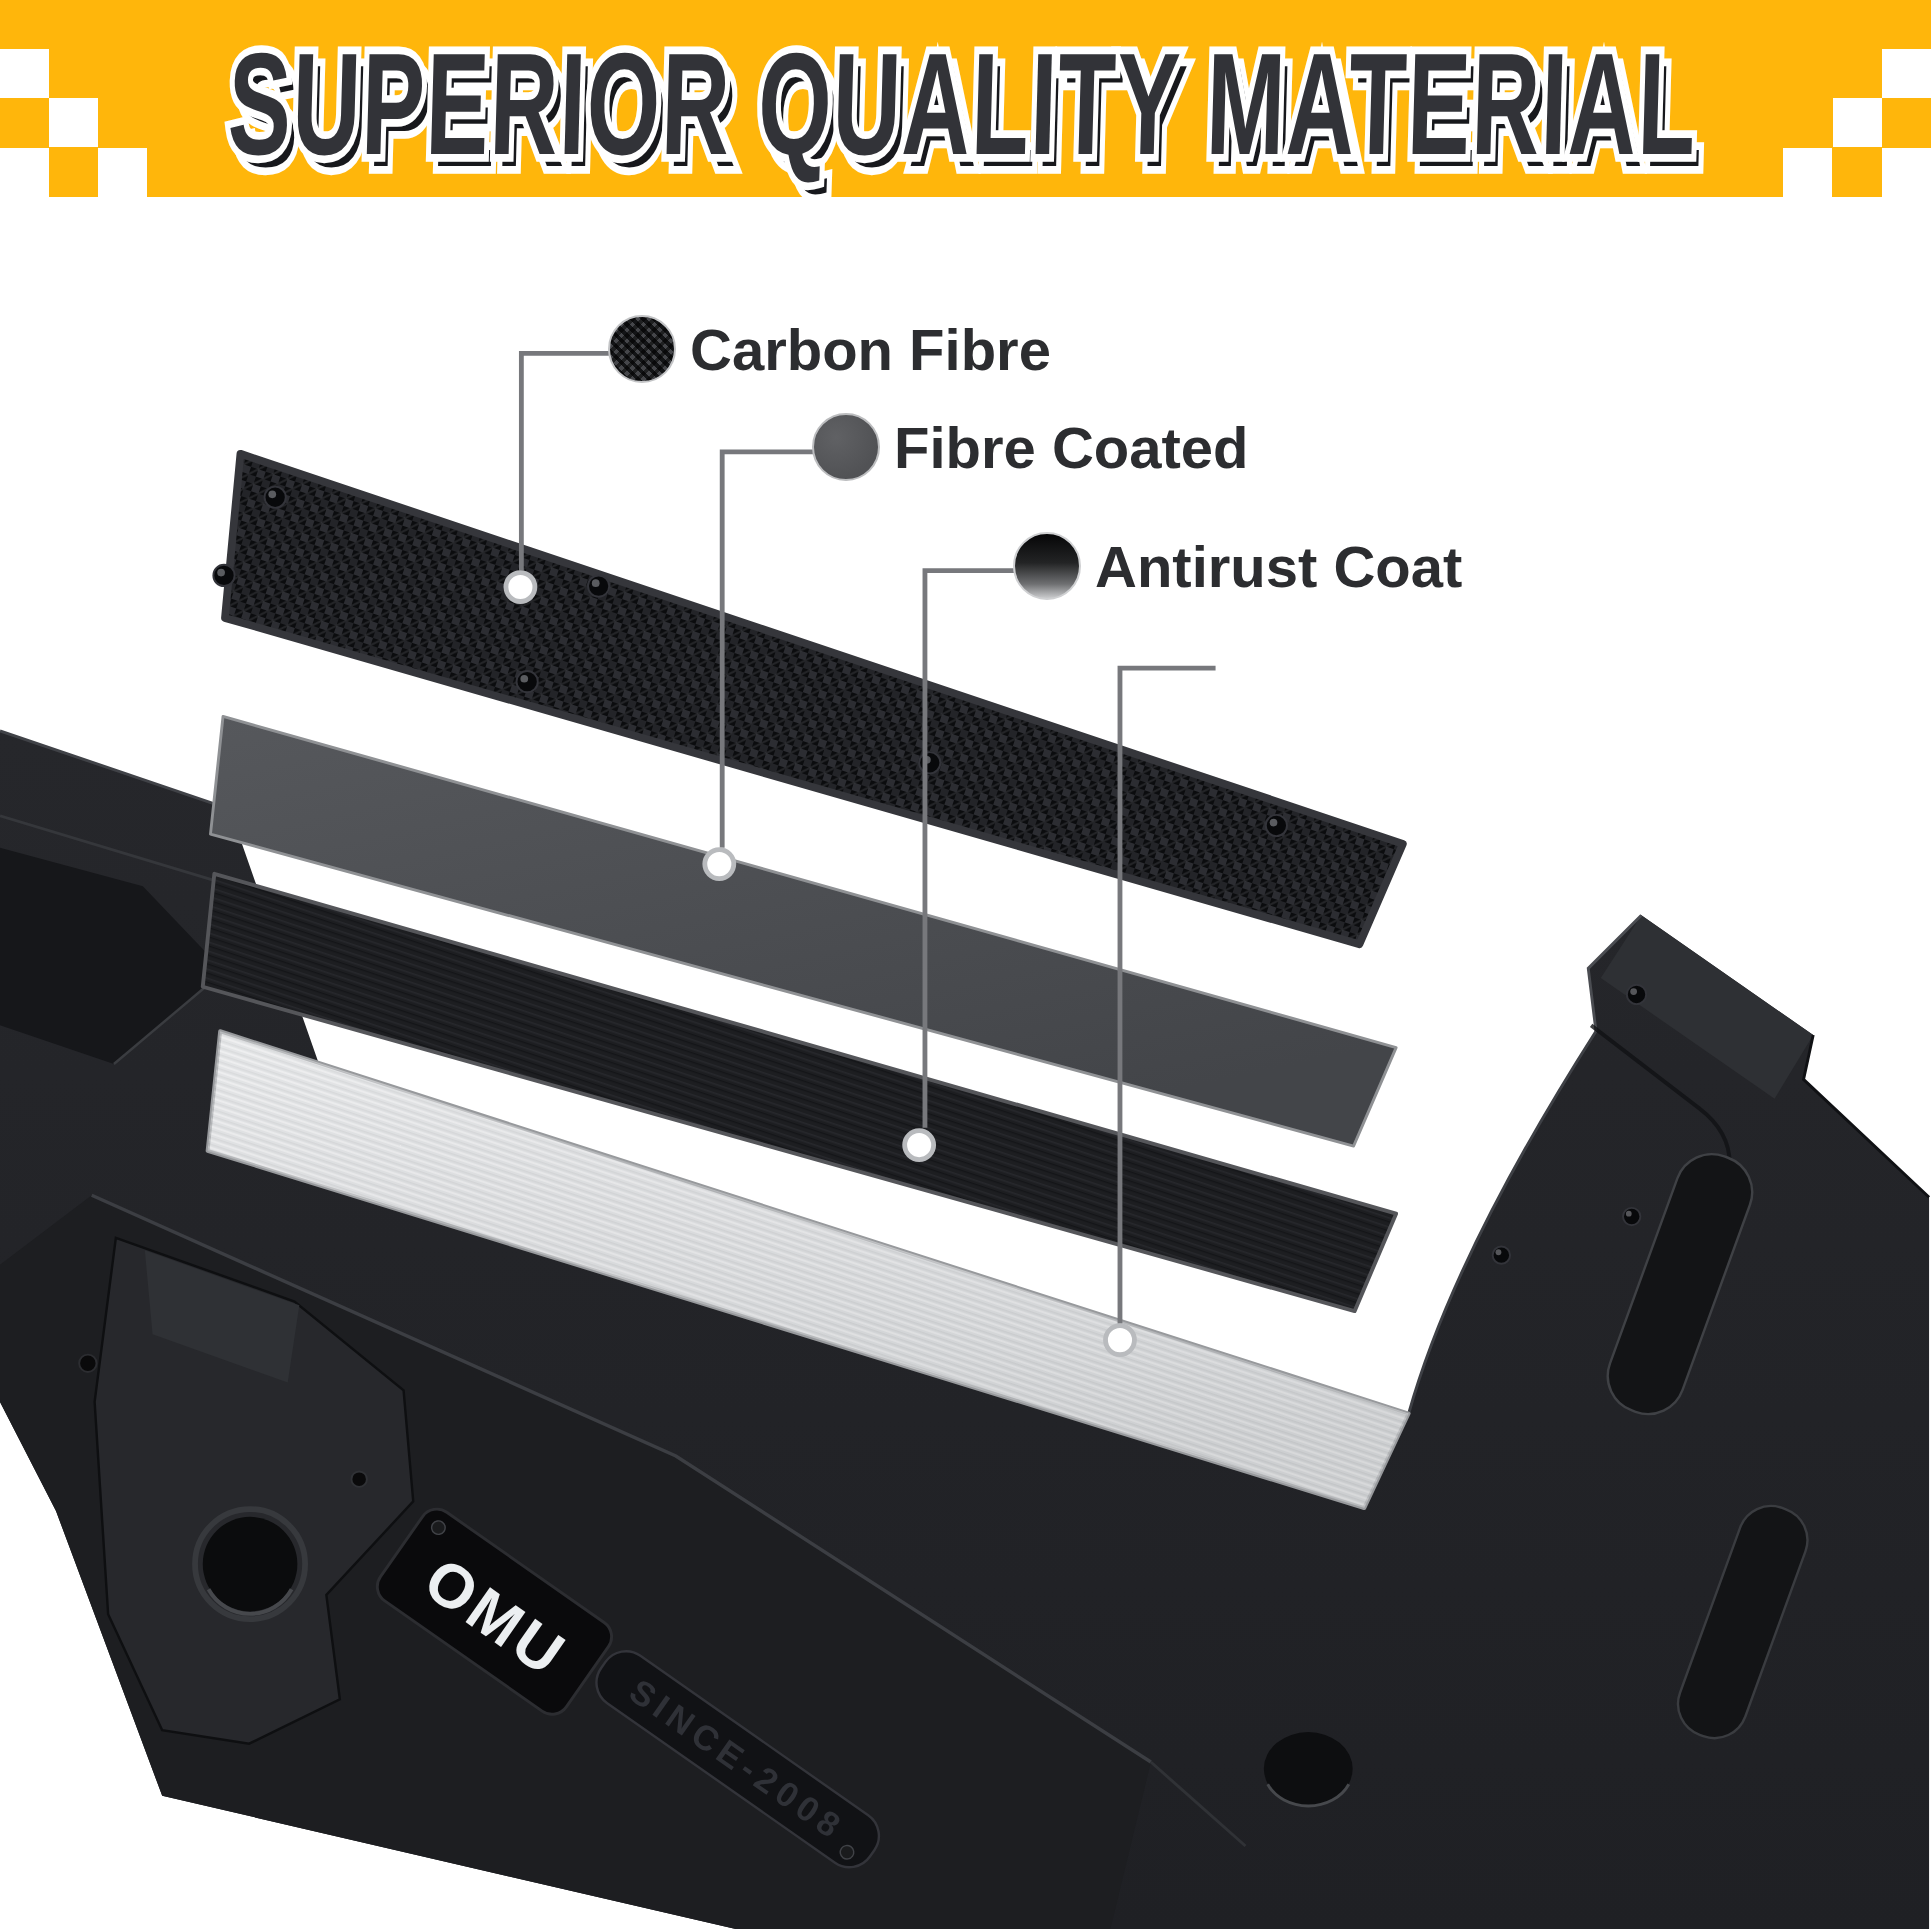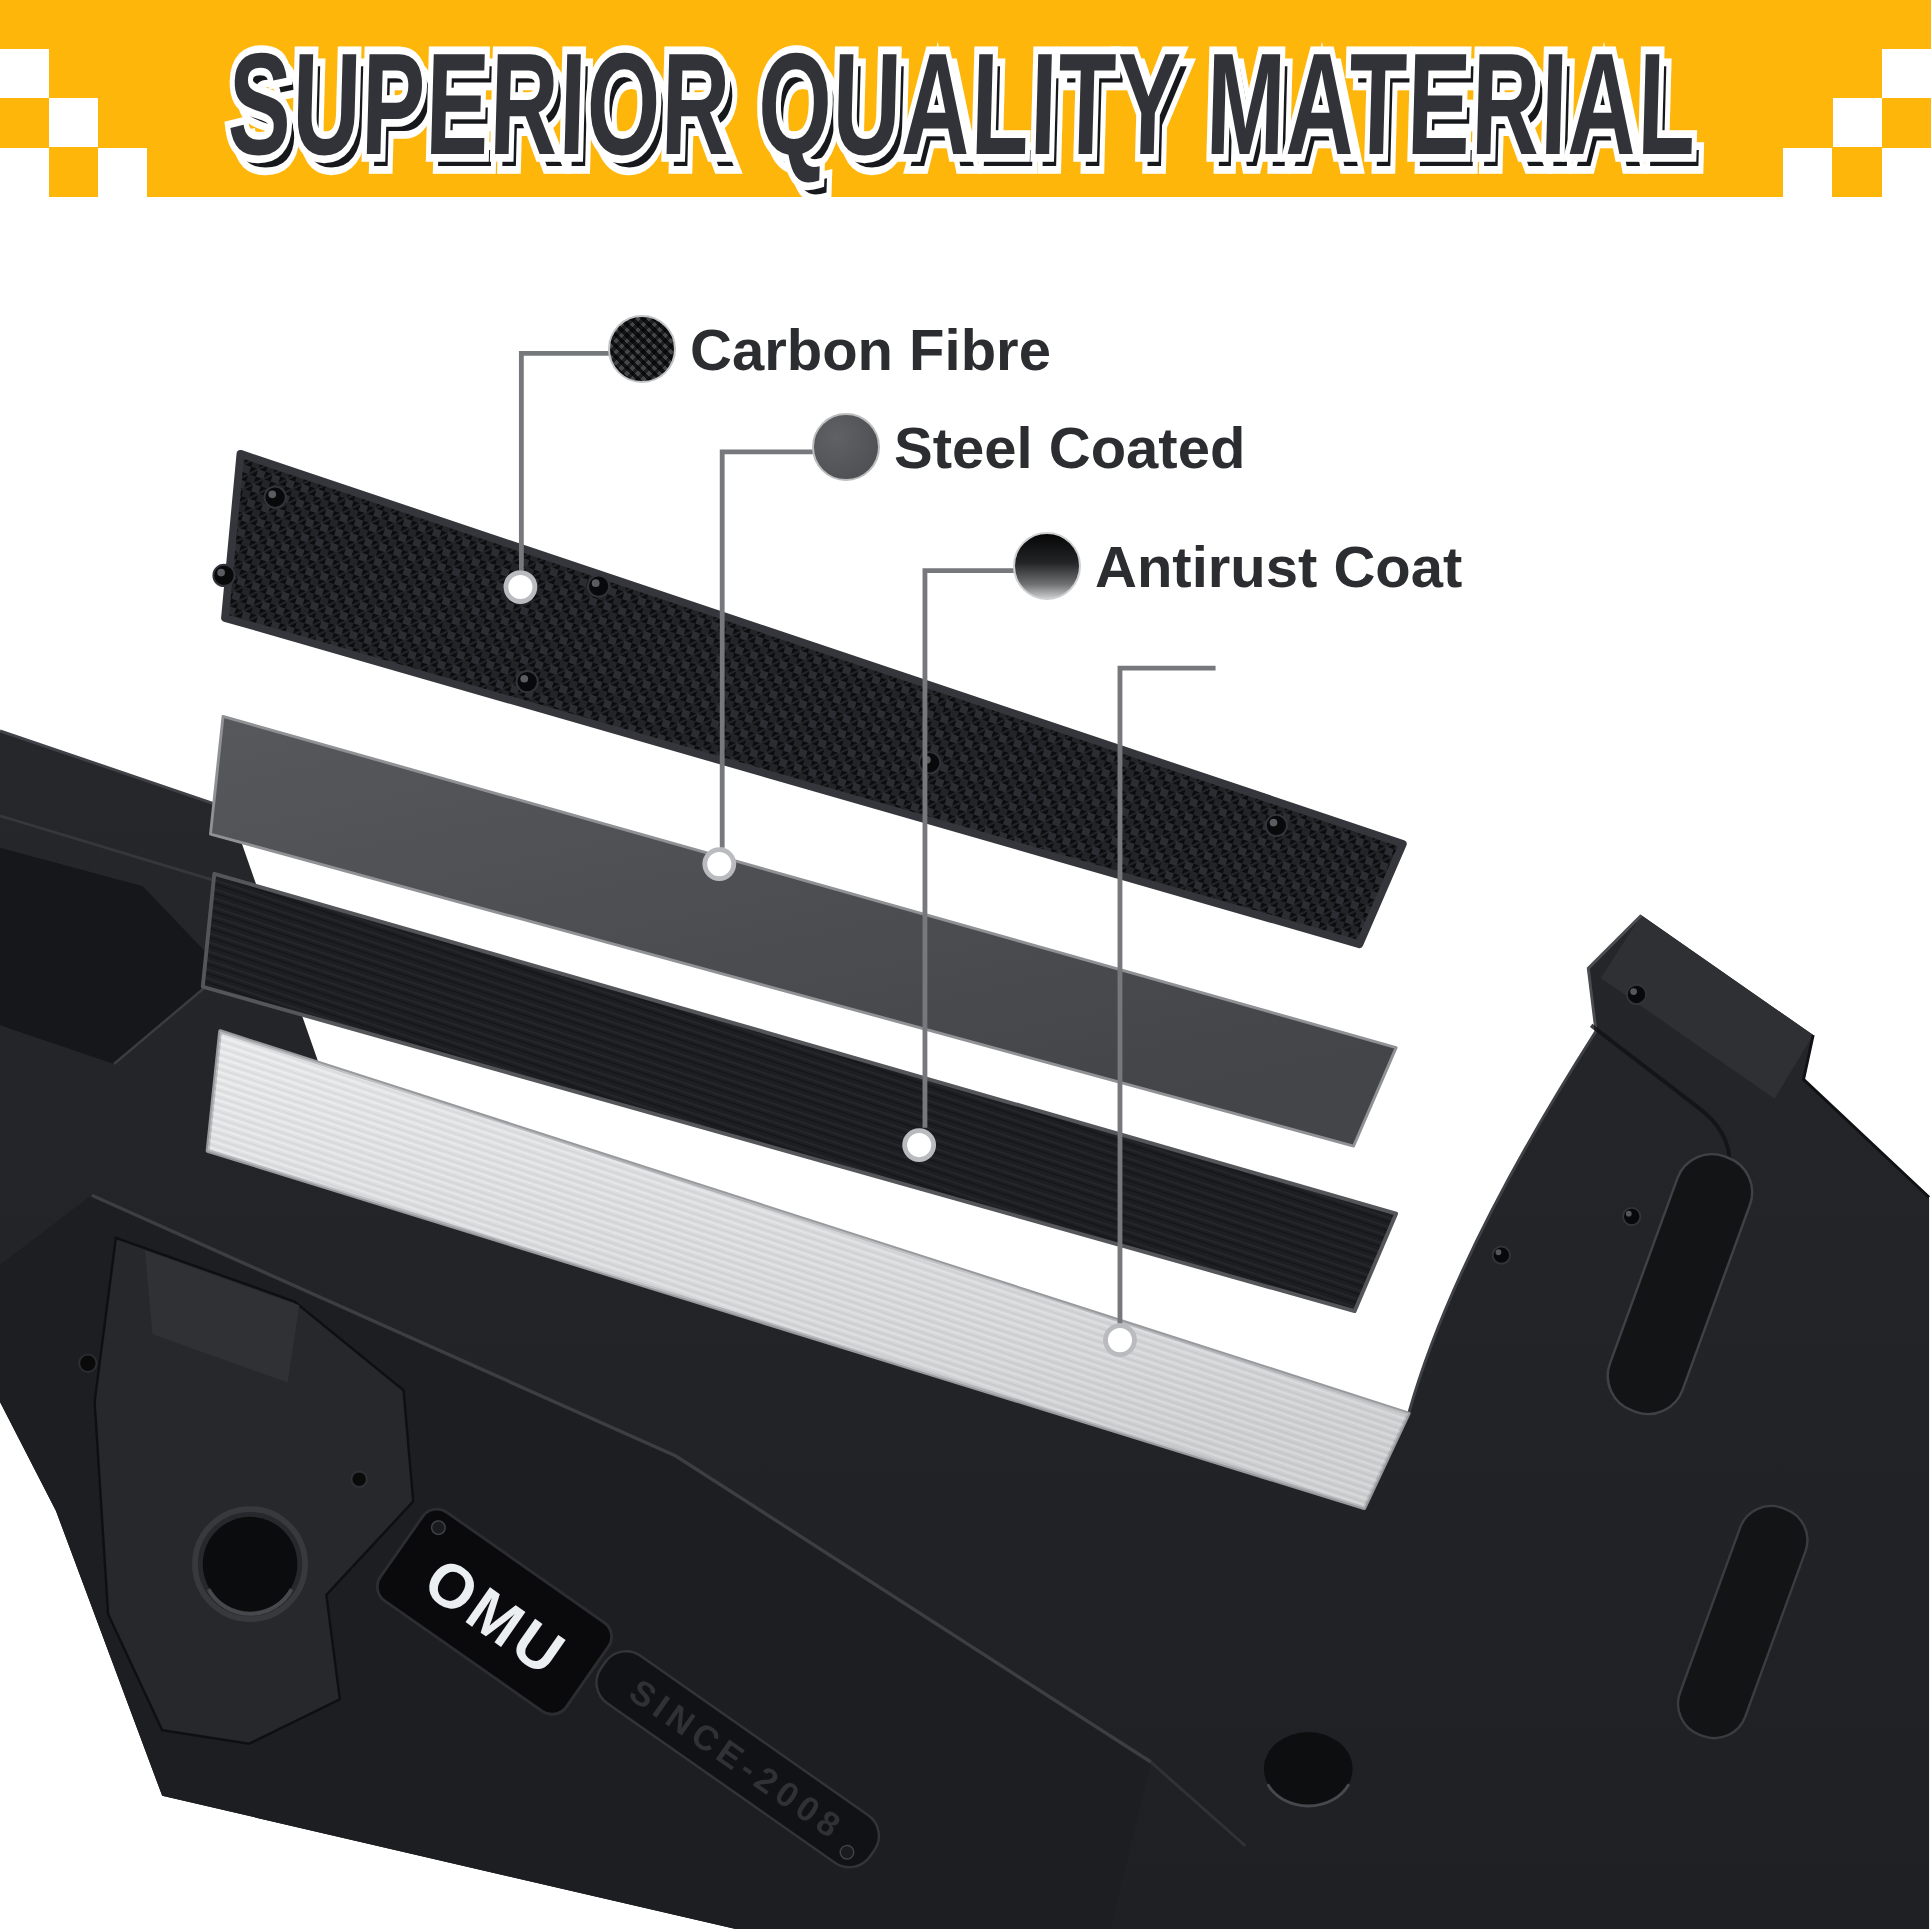--- a/index.html
+++ b/index.html
@@ -194,21 +194,21 @@
       <circle cx="1160" cy="1388" r="15"></circle>
     </g>
   </svg>
 
   <div class="mat-row" style="left:608px;top:313px;">
     <span class="mat-icon icon-carbon-fibre"></span>
     <span class="mat-label">Carbon Fibre</span>
   </div>
   <div class="mat-row" style="left:812px;top:411px;">
     <span class="mat-icon icon-powder-coated"></span>
-    <span class="mat-label">Steel Coated</span>
+    <span class="mat-label">Fibre Coated</span>
   </div>
   <div class="mat-row" style="left:1013px;top:530px;">
     <span class="mat-icon icon-antirust-coat"></span>
     <span class="mat-label">Antirust Coat</span>
   </div>
 
   <div class="banner">
 
     <span class="sq" style="left:0px;top:49px;"></span>
     <span class="sq" style="left:49px;top:98px;"></span>

